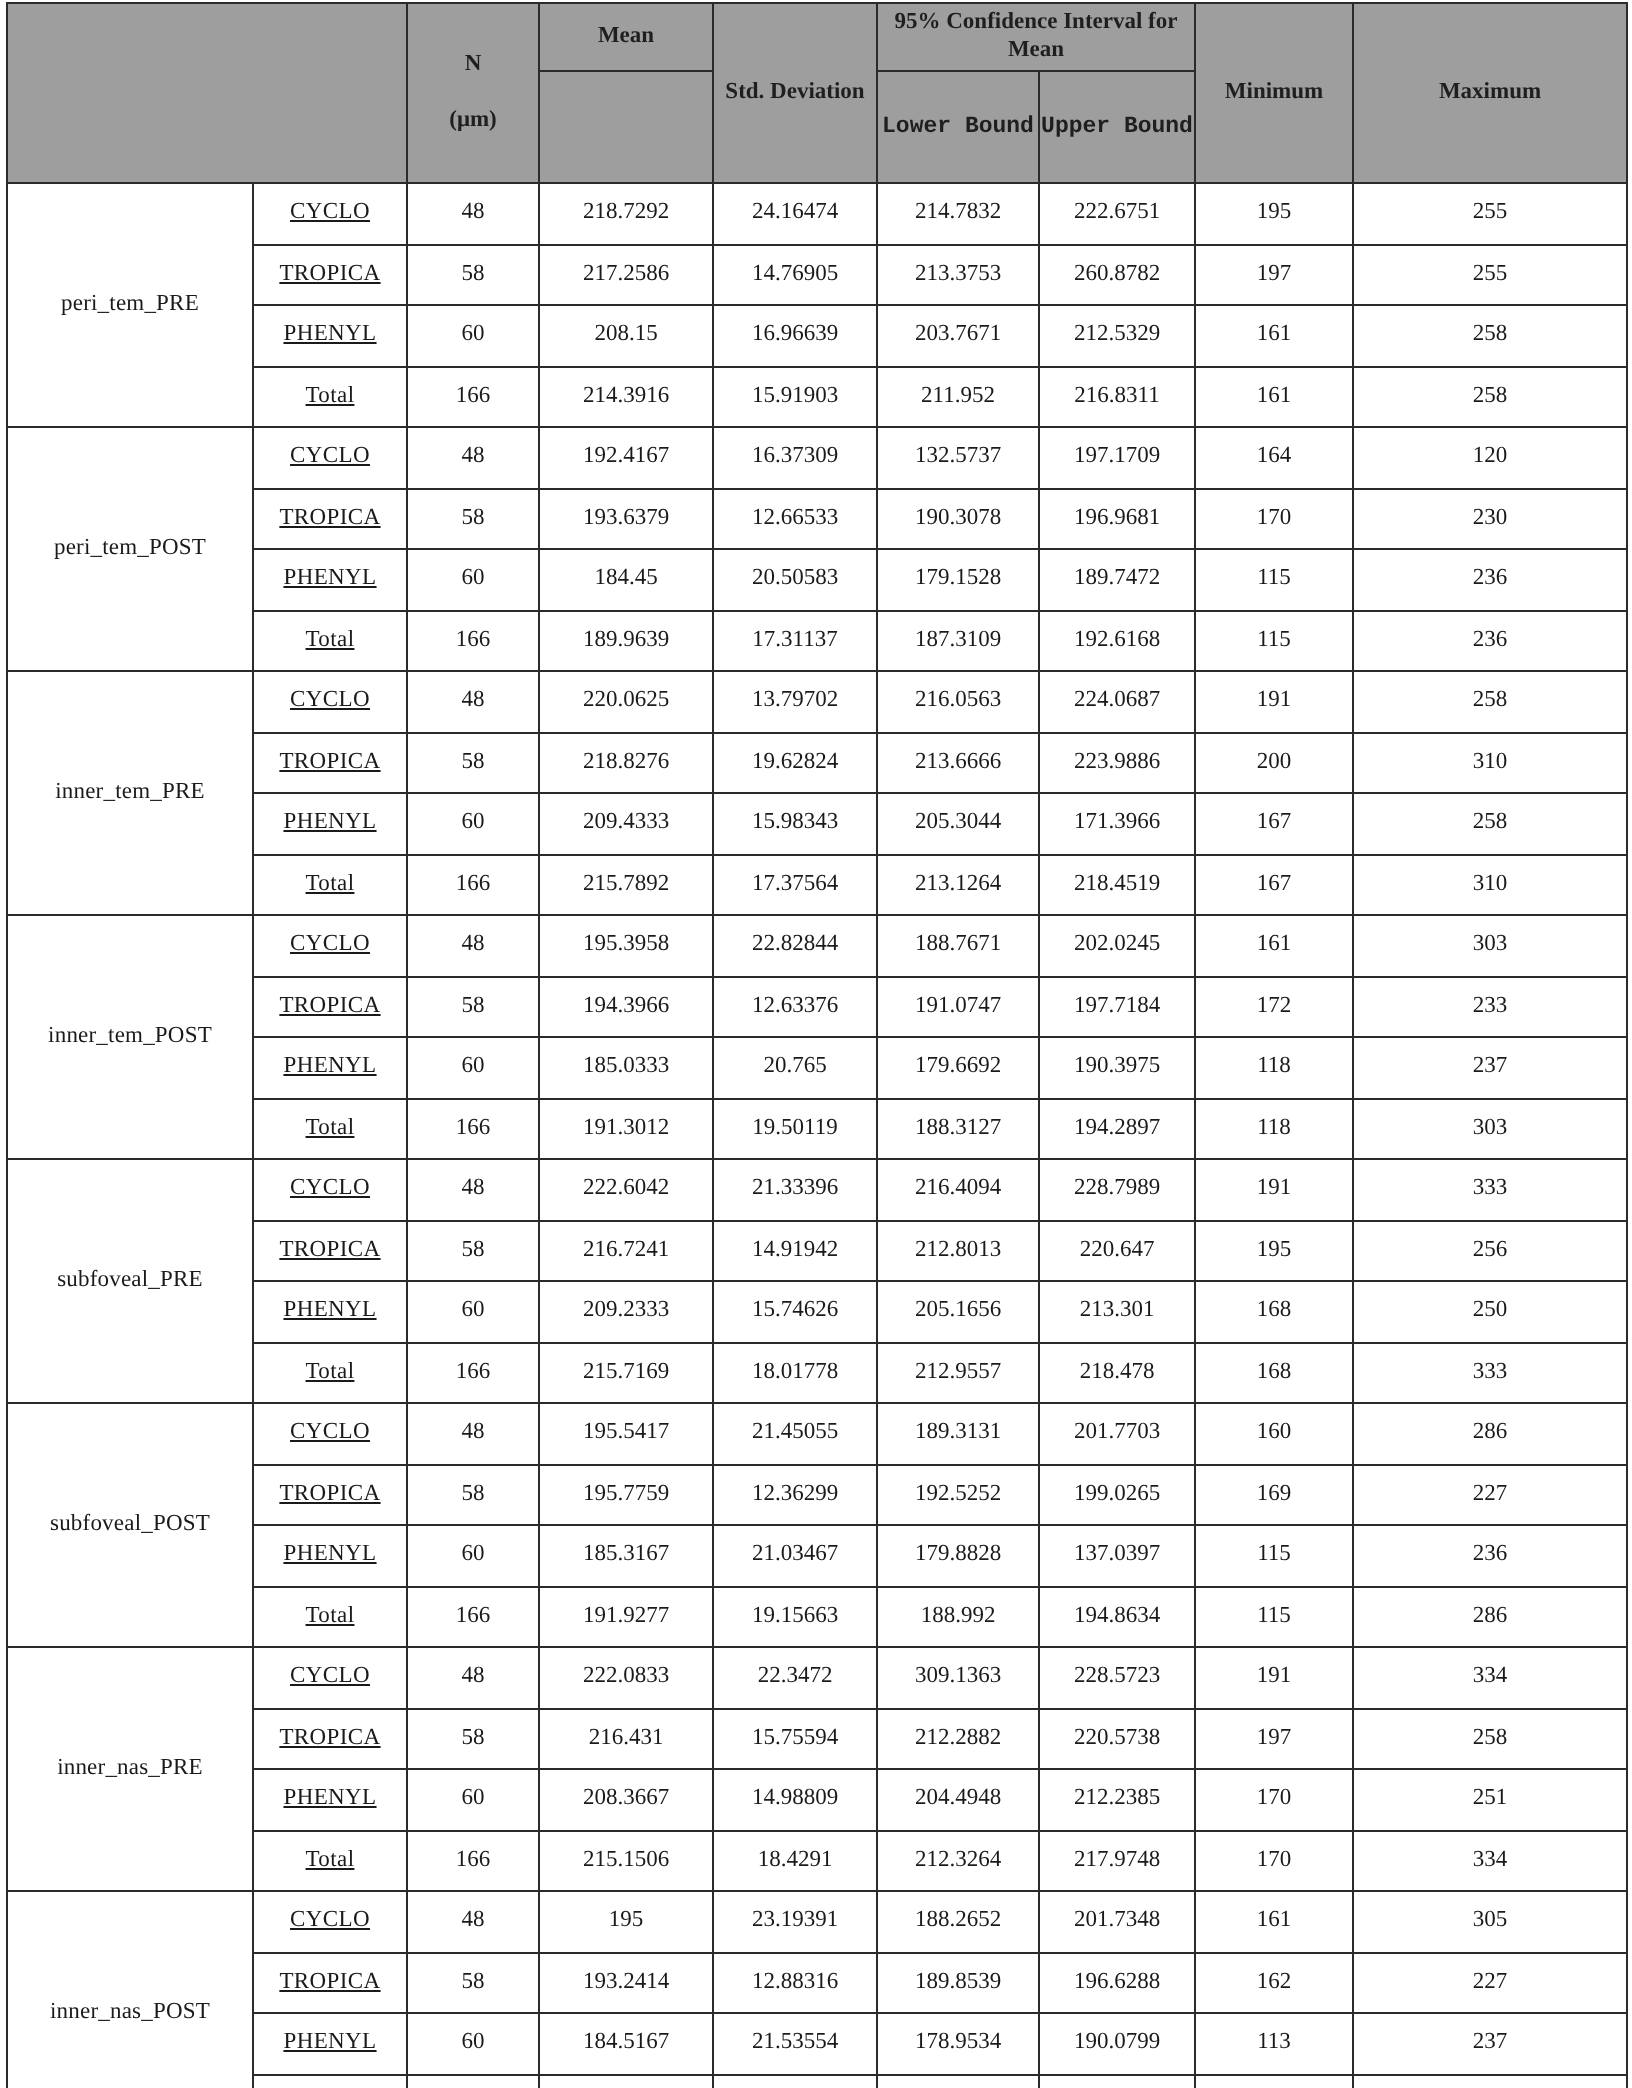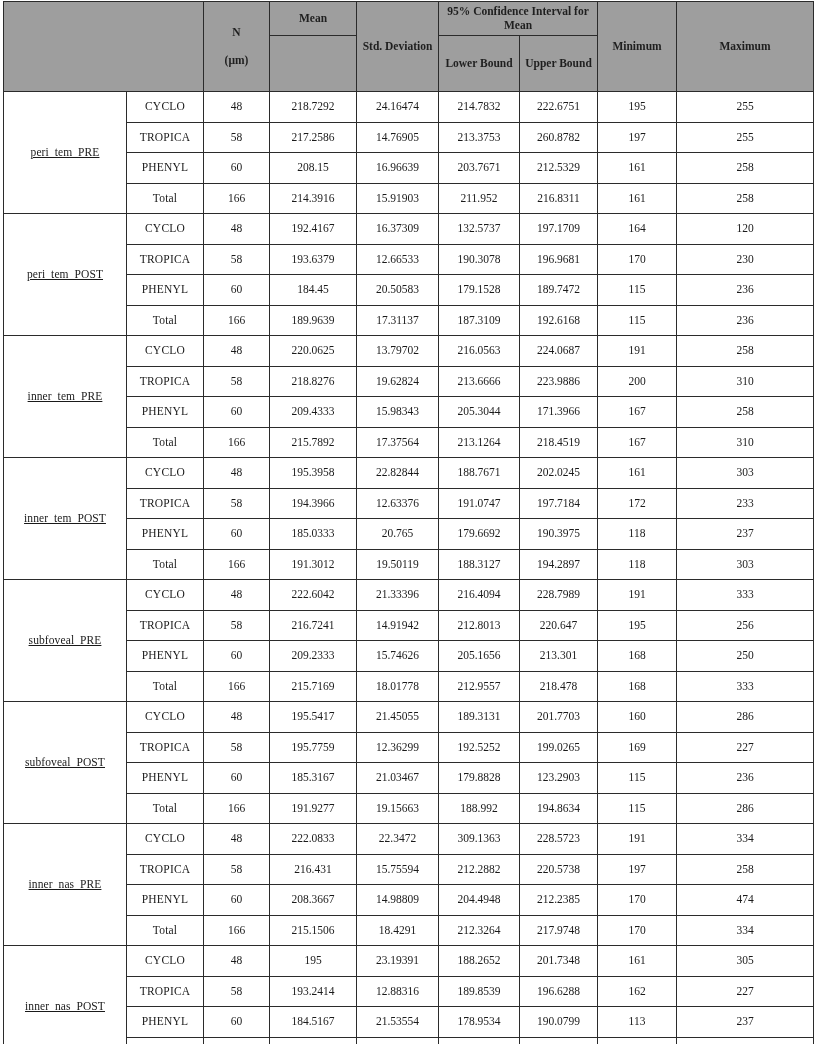--- a/index.html
+++ b/index.html
@@ -42,34 +42,34 @@
 
   thead th {
     background: #9e9e9e;
     font-weight: bold;
     font-size: 11.5px;
     color: #1f1f1f;
   }
   thead .hdr-blank { background: #9e9e9e; border-right-color: #2b2b2b; }
   thead .hdr-tall  { height: 88px; }
   thead .hdr-top   { height: 33px; }
-  thead .hdr-bot   { height: 55px; }
+  thead .hdr-bot   { height: 55px; font-family: Liberation Mono, monospace; }
 
   tbody td {
     height: 29.5px;
     background: #ffffff;
   }
   tbody td.group-cell {
     font-size: 11.5px;
     letter-spacing: 0.1px;
-    text-decoration: underline;
   }
   tbody td.drug-cell {
     font-size: 11px;
     letter-spacing: 0.2px;
+    text-decoration: underline;
   }
   tbody td.num {
     font-size: 11.5px;
   }
   tbody tr.group-start > td {
     border-top: 1px solid #2b2b2b;
   }
   .sep-strong { border-top: 1.6px solid #1a1a1a !important; }
 </style>
 </head>
@@ -333,21 +333,21 @@
         <td class="num">199.0265</td>
         <td class="num">169</td>
         <td class="num">227</td>
       </tr>
       <tr>
         <td class="drug-cell">PHENYL</td>
         <td class="num">60</td>
         <td class="num">185.3167</td>
         <td class="num">21.03467</td>
         <td class="num">179.8828</td>
-        <td class="num">123.2903</td>
+        <td class="num">137.0397</td>
         <td class="num">115</td>
         <td class="num">236</td>
       </tr>
       <tr>
         <td class="drug-cell">Total</td>
         <td class="num">166</td>
         <td class="num">191.9277</td>
         <td class="num">19.15663</td>
         <td class="num">188.992</td>
         <td class="num">194.8634</td>
@@ -376,21 +376,21 @@
         <td class="num">258</td>
       </tr>
       <tr>
         <td class="drug-cell">PHENYL</td>
         <td class="num">60</td>
         <td class="num">208.3667</td>
         <td class="num">14.98809</td>
         <td class="num">204.4948</td>
         <td class="num">212.2385</td>
         <td class="num">170</td>
-        <td class="num">474</td>
+        <td class="num">251</td>
       </tr>
       <tr>
         <td class="drug-cell">Total</td>
         <td class="num">166</td>
         <td class="num">215.1506</td>
         <td class="num">18.4291</td>
         <td class="num">212.3264</td>
         <td class="num">217.9748</td>
         <td class="num">170</td>
         <td class="num">334</td>

